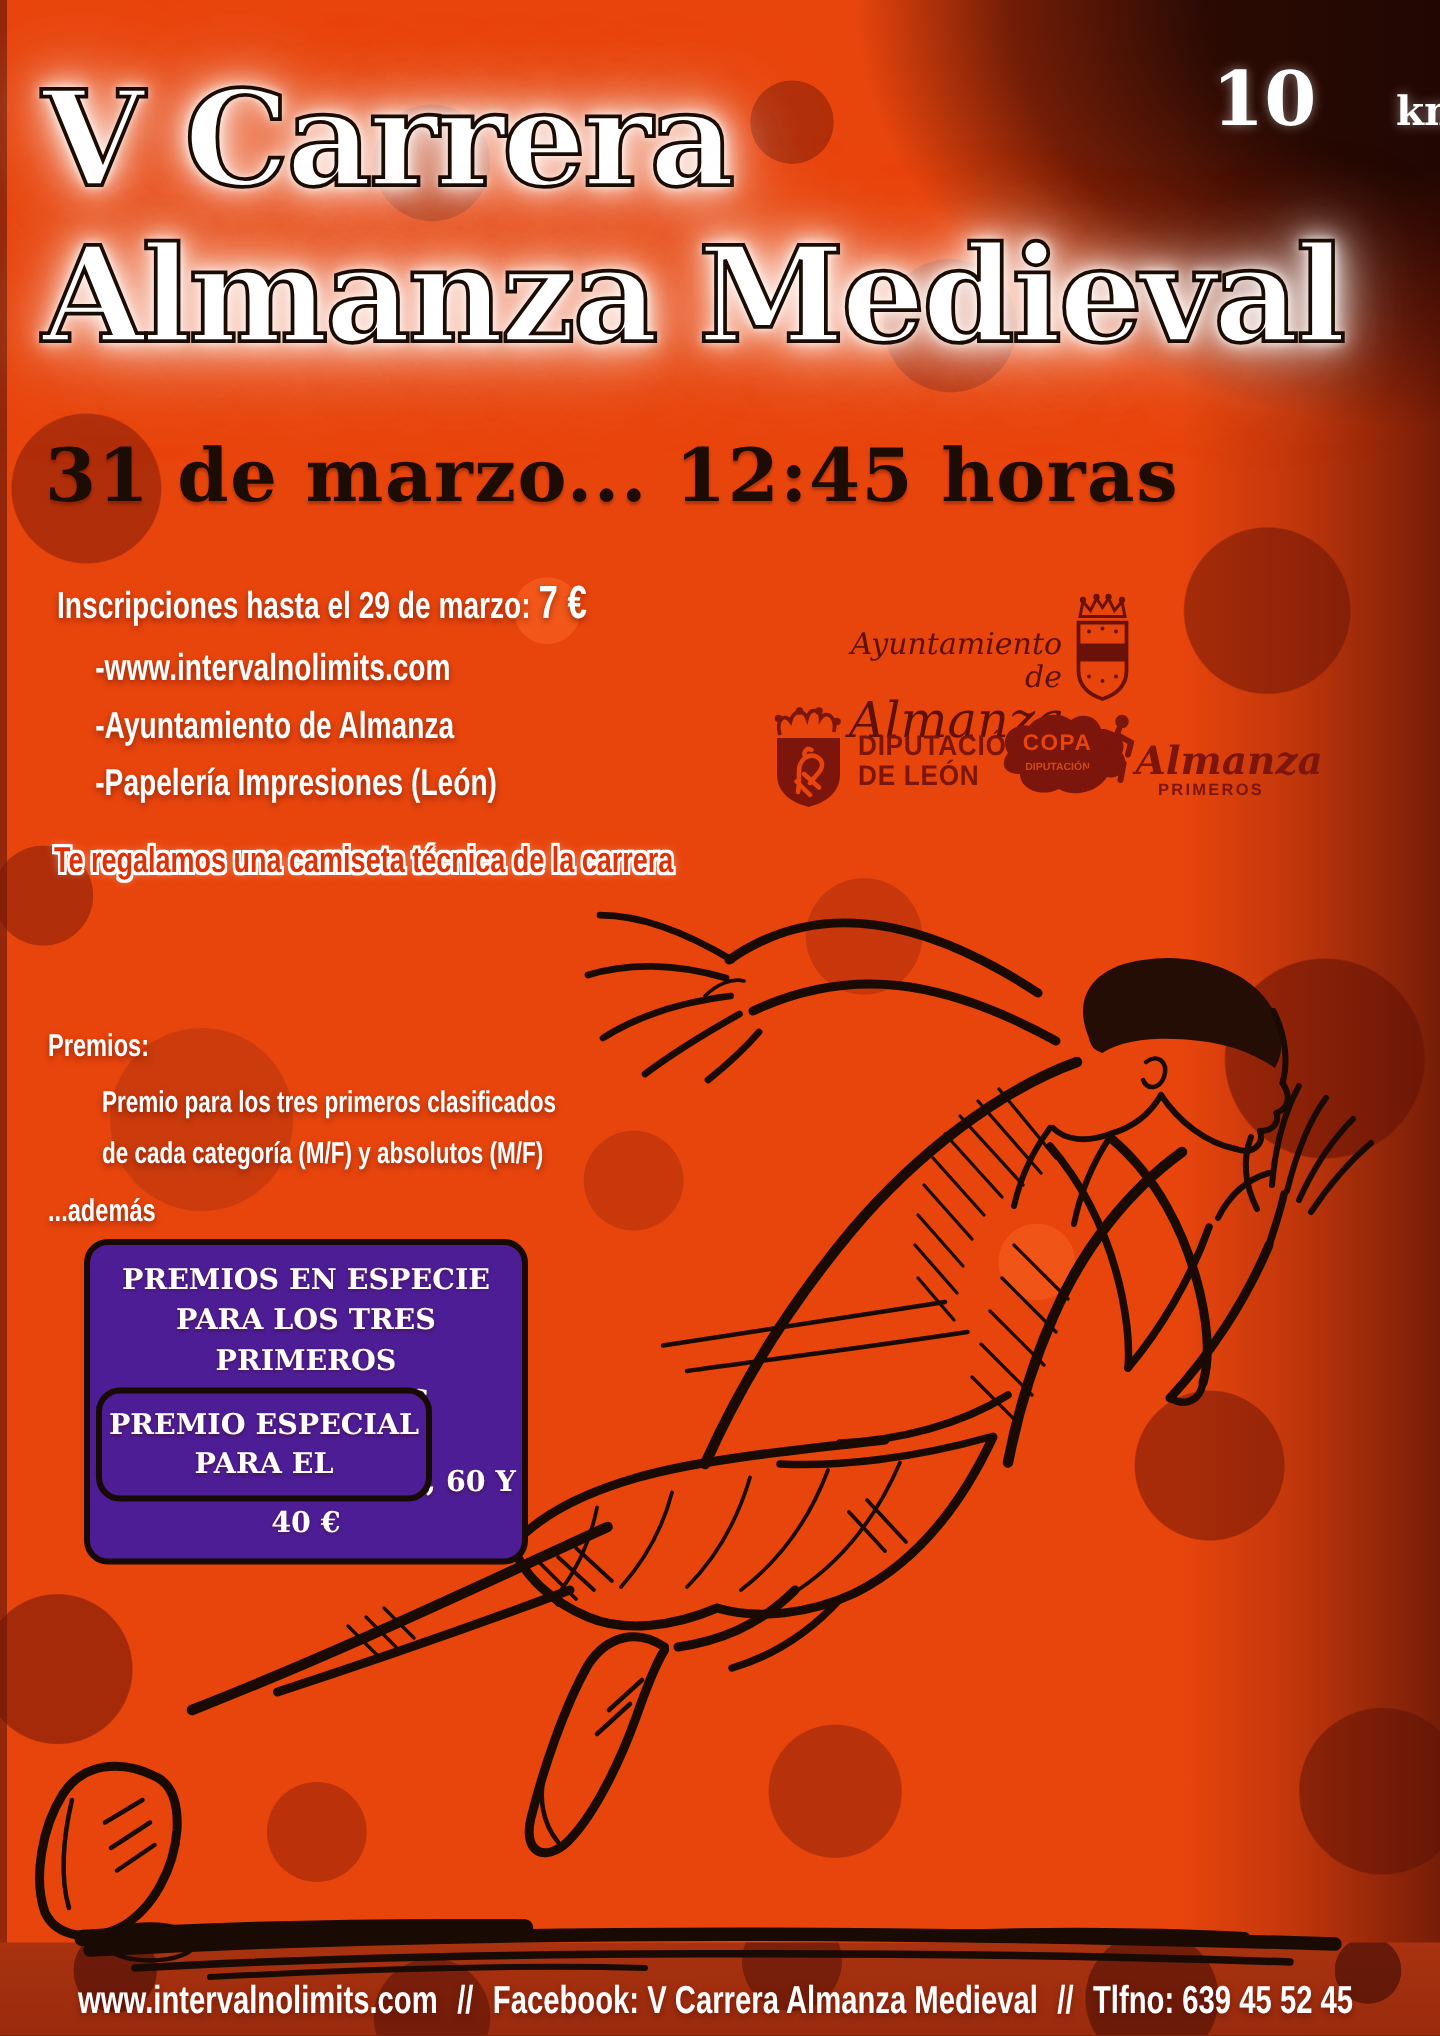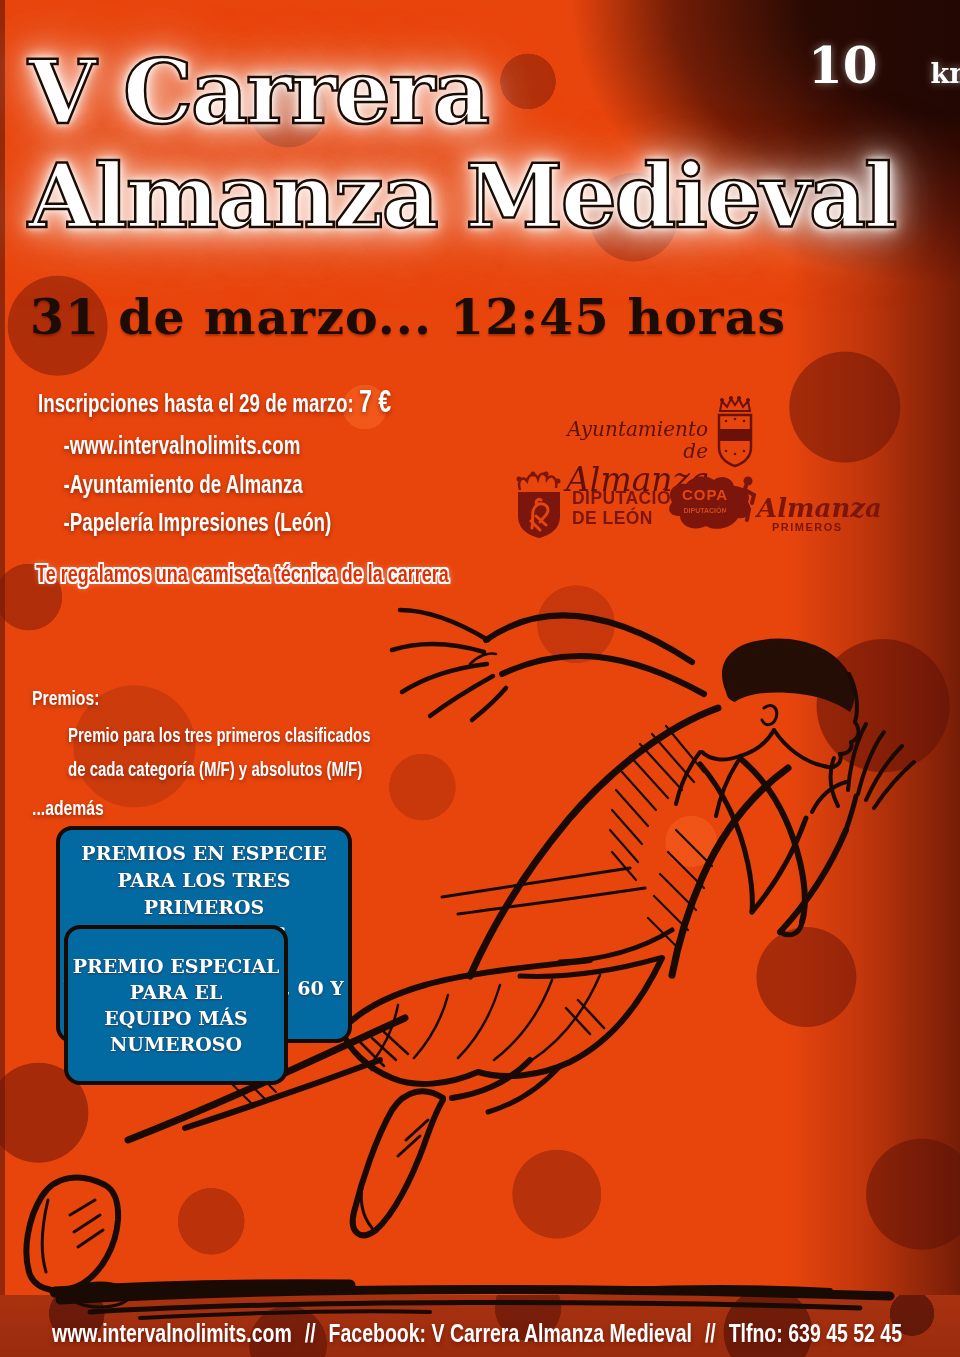--- a/index.html
+++ b/index.html
@@ -76,25 +76,25 @@
   .carreras{left:757px;top:495px;color:#7c150b;white-space:nowrap;}
   .carreras .l1{font-family:"DejaVu Serif",serif;font-style:italic;font-weight:700;font-size:26px;line-height:1;}
   .carreras .l2{font-size:11px;font-weight:700;letter-spacing:1.5px;margin:0 0 0 15px;}
 
   
   .prz-h{left:32px;top:686px;font-size:21px;}
   .prz-1{left:68px;top:724px;font-size:20px;}
   .prz-2{left:68px;top:758px;font-size:20px;}
   .prz-m{left:32px;top:796px;font-size:21px;}
 
-  .pbox{background:#0369a1;border:4px solid #170a03;border-radius:16px;
+  .pbox{background:#4c1d95;border:4px solid #170a03;border-radius:16px;
     color:#fff;font-family:"DejaVu Serif",serif;font-weight:700;text-align:center;
     box-sizing:border-box;text-shadow:0 1px 2px rgba(80,10,0,.5);}
   .pbox1{left:56px;top:826px;width:296px;padding:10px 4px;font-size:19px;line-height:27px;}
-  .pbox2{left:64px;top:925px;width:224px;padding:24px 4px;font-size:19px;line-height:26px;}
+  .pbox2{left:64px;top:925px;width:224px;padding:8px 4px;font-size:19px;line-height:26px;}
 
   
   .footer-band{position:absolute;left:0;bottom:0;width:960px;height:62px;z-index:1;
     background-image:
       radial-gradient(circle 50px at 8% 30%, rgba(70,12,5,.6) 0 55%, transparent 56%),
       radial-gradient(circle 70px at 30% 80%, rgba(80,14,6,.5) 0 55%, transparent 56%),
       radial-gradient(circle 60px at 55% 20%, rgba(76,13,5,.5) 0 55%, transparent 56%),
       radial-gradient(circle 80px at 80% 60%, rgba(70,12,5,.55) 0 55%, transparent 56%),
       radial-gradient(circle 40px at 95% 30%, rgba(60,10,4,.6) 0 55%, transparent 56%),
       linear-gradient(#a93210,#992b0d);}
@@ -308,21 +308,20 @@
   <div class="layer prz-2 cond whitetxt">de cada categoría (M/F) y absolutos (M/F)</div>
   <div class="layer prz-m cond whitetxt">...además</div>
 
   <div class="layer pbox pbox1">
     <div>PREMIOS EN ESPECIE PARA LOS TRES</div>
     <div>PRIMEROS CLASIFICADOS ABSOLUTOS</div>
     <div>VALORADOS EN 100, 60 Y 40 €</div>
   </div>
   <div class="layer pbox pbox2">
     <div>PREMIO ESPECIAL PARA EL</div>
-    <div>EQUIPO MÁS NUMEROSO</div>
   </div>
 
   <div class="layer footer-text cond whitetxt">
     <span>www.intervalnolimits.com</span>
     <span class="sep">//</span>
     <span>Facebook: V Carrera Almanza Medieval</span>
     <span class="sep">//</span>
     <span>Tlfno: 639 45 52 45</span>
   </div>
 </div>

